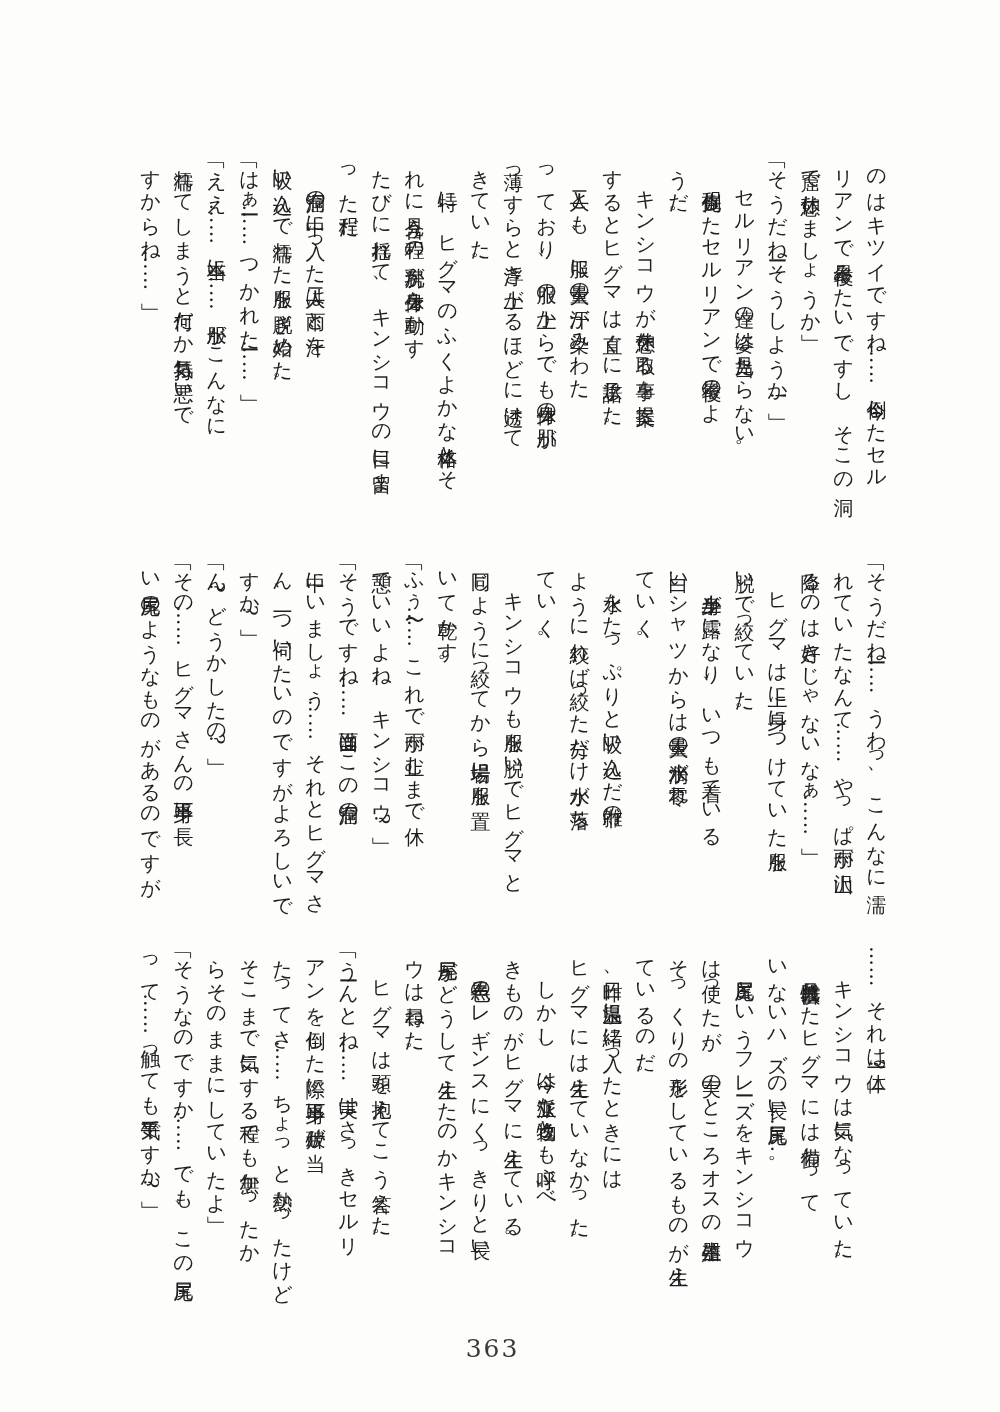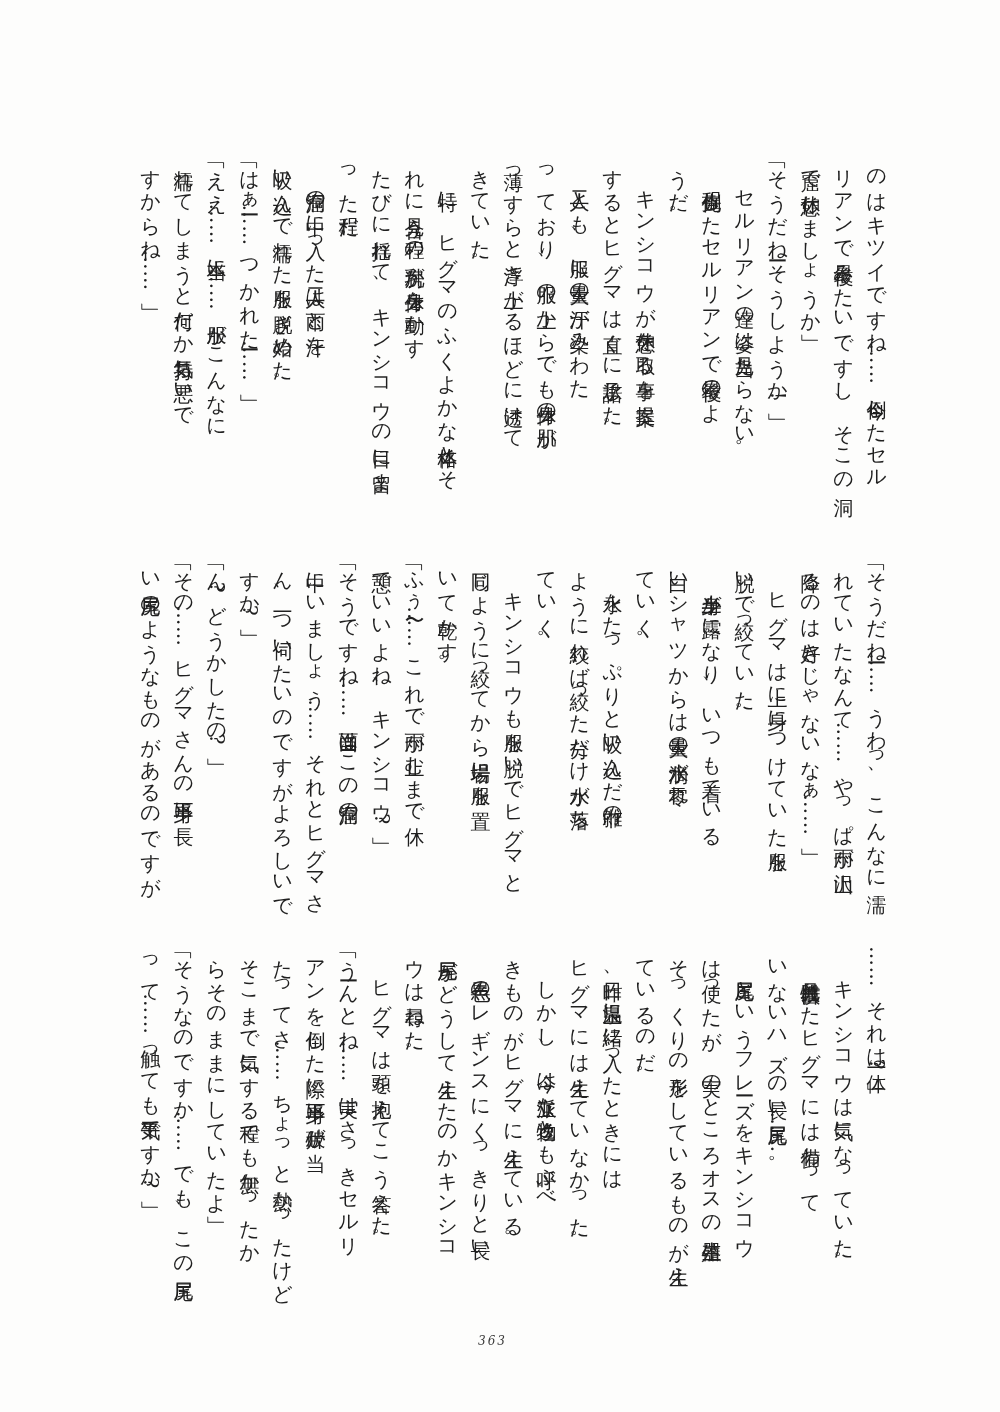--- a/index.html
+++ b/index.html
@@ -35,25 +35,24 @@
     white-space: pre;
     margin: 0;
     padding: 0;
   }
   .page-num {
     position: absolute;
     top: 1334px;
     left: 0;
     width: 985px;
     text-align: center;
-    font-size: 12px;
+    font-size: 25px;
     letter-spacing: 2px;
     color: #3a3a3a;
     font-family: "DejaVu Serif", "Liberation Serif", serif;
-    font-style: italic;
   }
 </style>
 </head>
 <body>
 
 <div class="page">
 
   <div class="tblock tblock-top">
     <p class="tcol">のはキツイですね……今倒したセル</p>
     <p class="tcol">リアンで最後みたいですし、そこの洞</p>

